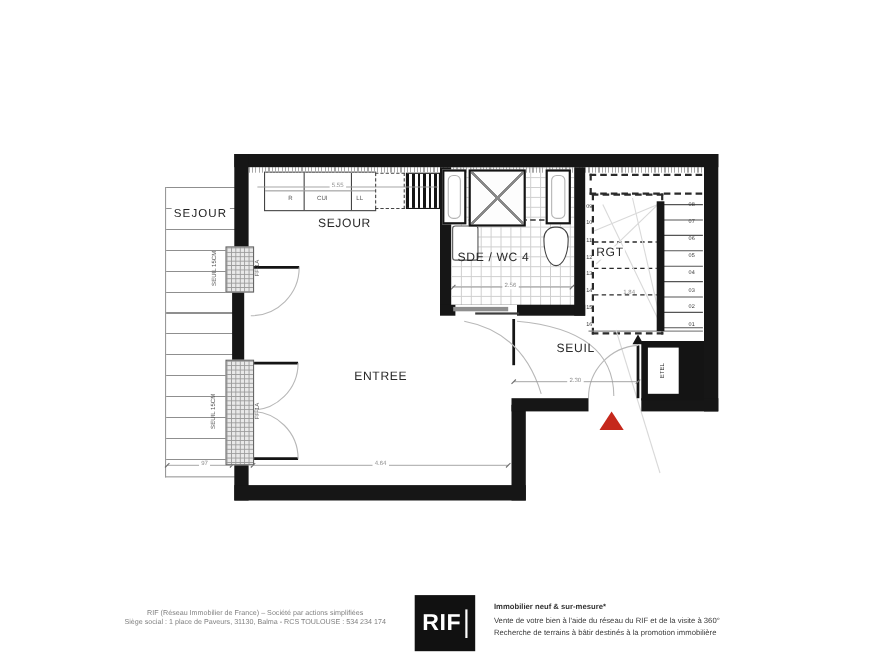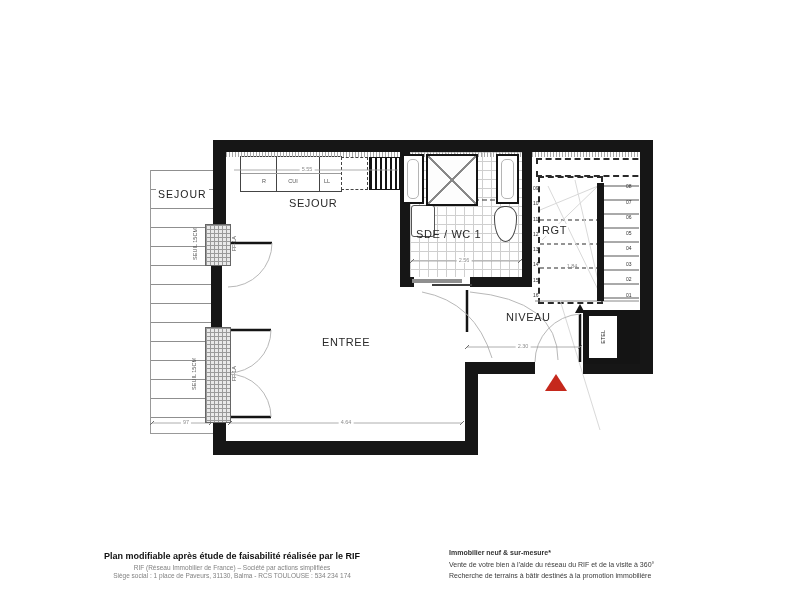--- a/index.html
+++ b/index.html
@@ -217,21 +217,21 @@
     </div>
   <div class="niche" style="left:496px;top:154px;width:19px;height:46px">
       <div class="sill"></div>
     </div>
   <div class="shower"></div>
   <div class="sink"></div>
   <div class="wc"></div>
   <div class="slide-gap"></div>
   <div class="slide-a"></div>
   <div class="slide-b"></div>
-  <div class="room-label" style="left:416px;top:228px">SDE / WC 1</div>
+  <div class="room-label" style="left:416px;top:228px">SDE / WC 4</div>
 
   <div class="flight-dash"></div>
   <div class="rgt-dash"></div>
   <div class="room-label" style="left:541px;top:224px;background:#fff;padding:0 1px">RGT</div>
   <div class="steps-col steps-lower">
       <span>01</span>
       <span>02</span>
       <span>03</span>
       <span>04</span>
       <span>05</span>
@@ -244,40 +244,43 @@
       <span>10</span>
       <span>11</span>
       <span>12</span>
       <span>13</span>
       <span>14</span>
       <span>15</span>
       <span>16</span>
     </div>
 
   <div class="room-label" style="left:322px;top:336px">ENTREE</div>
-  <div class="room-label" style="left:506px;top:311px">NIVEAU</div>
+  <div class="room-label" style="left:506px;top:311px">SEUIL</div>
 
   <div class="etel-outer"></div>
   <div class="etel-inner">
     <span class="vtext" style="font-size:5.5px;color:#222">ETEL</span>
   </div>
   <div class="entry-arrow"></div>
   <div class="entry-triangle"></div>
 
   <div class="dim" style="left:307px;top:166px">5.55</div>
   <div class="dim" style="left:464px;top:257px">2.56</div>
   <div class="dim" style="left:523px;top:343px">2.30</div>
   <div class="dim" style="left:346px;top:419px">4.64</div>
   <div class="dim" style="left:186px;top:419px">97</div>
   <div class="dim" style="left:572px;top:263px;background:transparent">1.84</div>
 
   <div class="f-left">
-    <div class="l1">Plan modifiable après étude de faisabilité réalisée par le RIF</div>
     <div class="l2">RIF (Réseau Immobilier de France) – Société par actions simplifiées</div>
     <div class="l3">Siège social : 1 place de Paveurs, 31130, Balma - RCS TOULOUSE : 534 234 174</div>
+  </div>
+  <div class="f-logo">
+    <span class="txt">RIF</span>
+    <span class="bar"></span>
   </div>
   <div class="f-right">
     <div class="r1">Immobilier neuf &amp; sur-mesure*</div>
     <div class="r2">Vente de votre bien à l'aide du réseau du RIF et de la visite à 360°</div>
     <div class="r3">Recherche de terrains à bâtir destinés à la promotion immobilière</div>
   </div>
 
 </div>
 
 </body></html>

